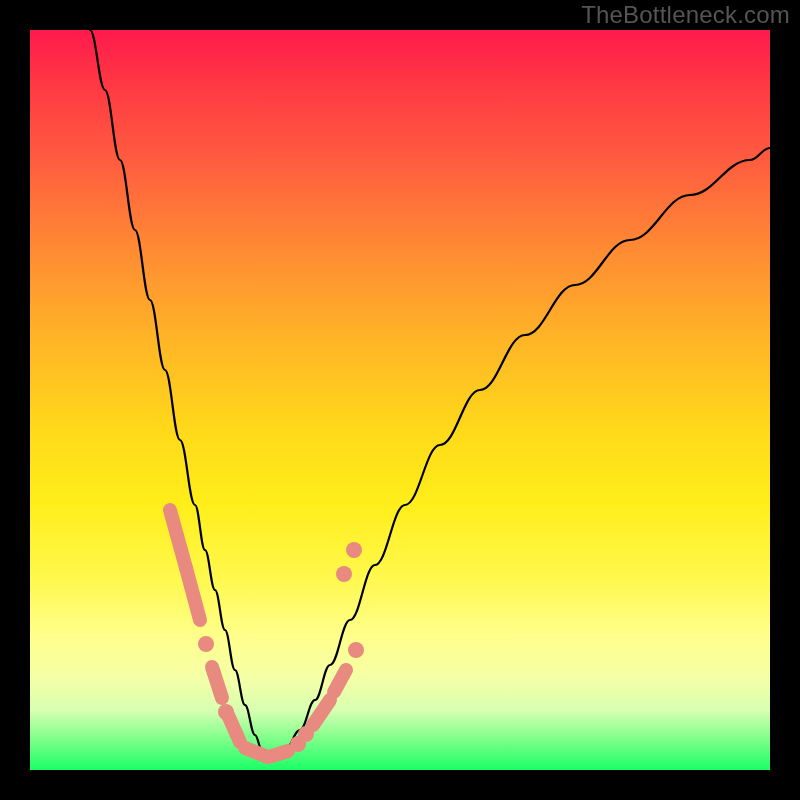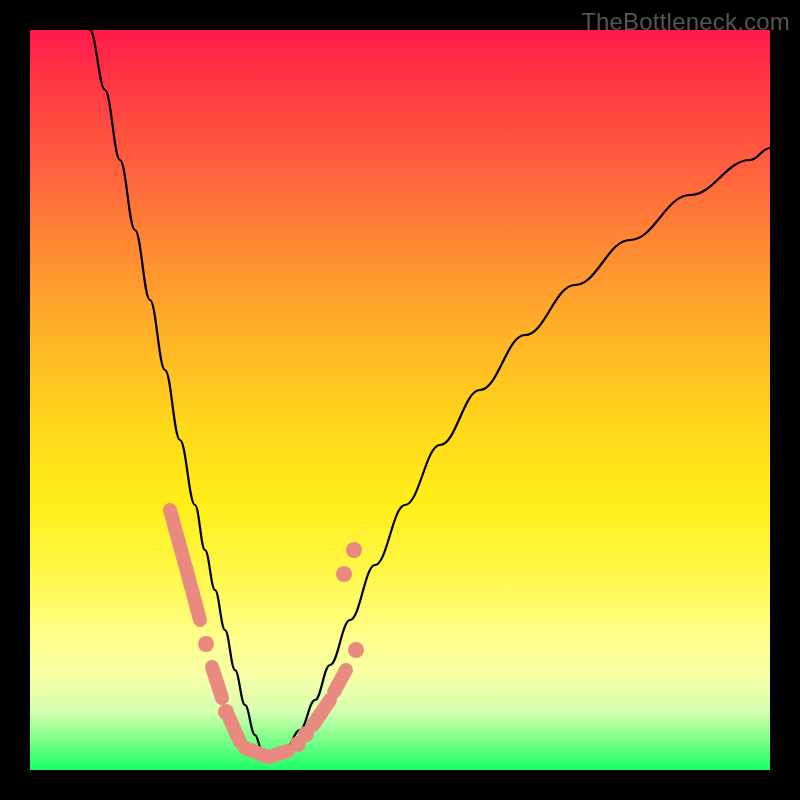--- a/index.html
+++ b/index.html
@@ -28,21 +28,21 @@
       #fff84d 74%,
       #ffff8c 82%,
       #f3ffa8 88%,
       #d6ffb0 92%,
       #7aff88 96%,
       #1aff66 100%
     );
   }
   .watermark {
     position: absolute;
-    top: 8px;
+    top: 1px;
     right: 10px;
     color: #555;
     font-size: 24px;
     font-weight: 500;
     letter-spacing: 0.2px;
     user-select: none;
   }
   svg.curve {
     position: absolute;
     left: 0;

